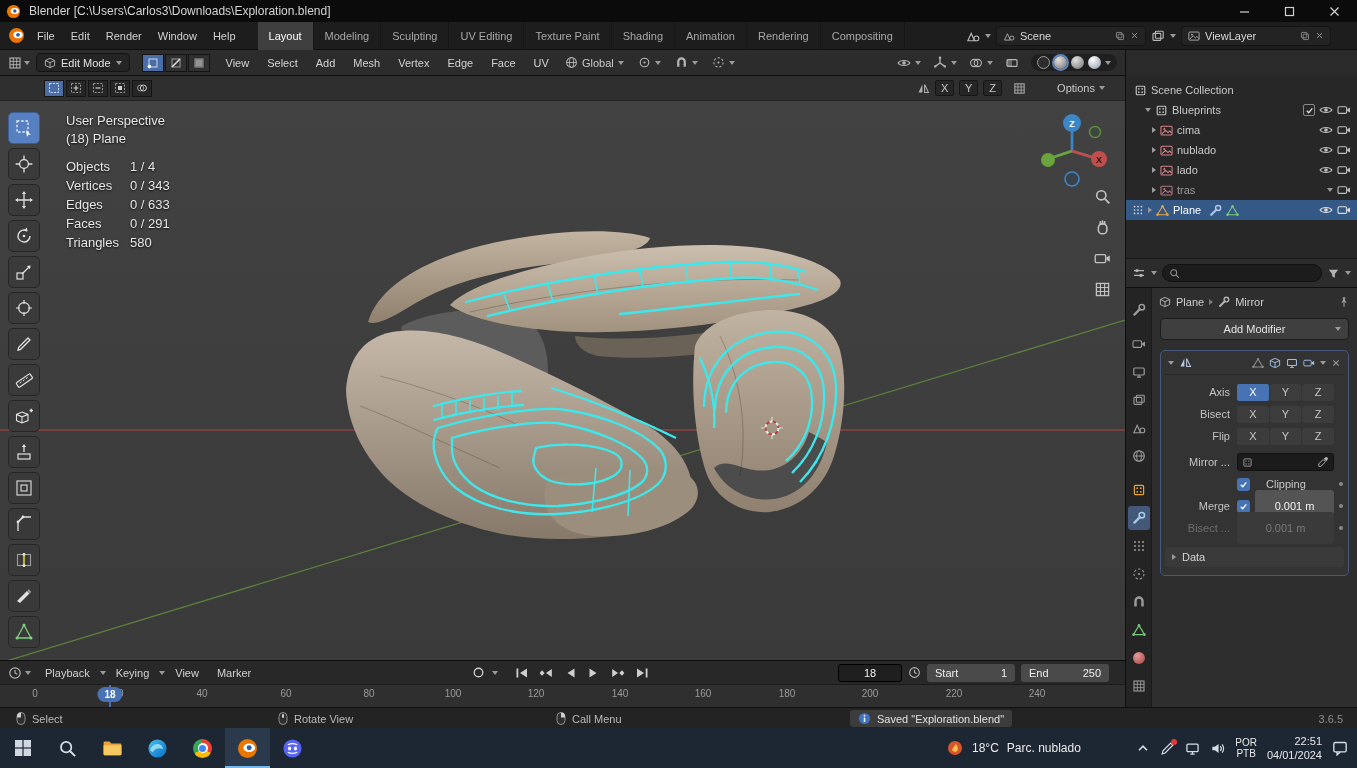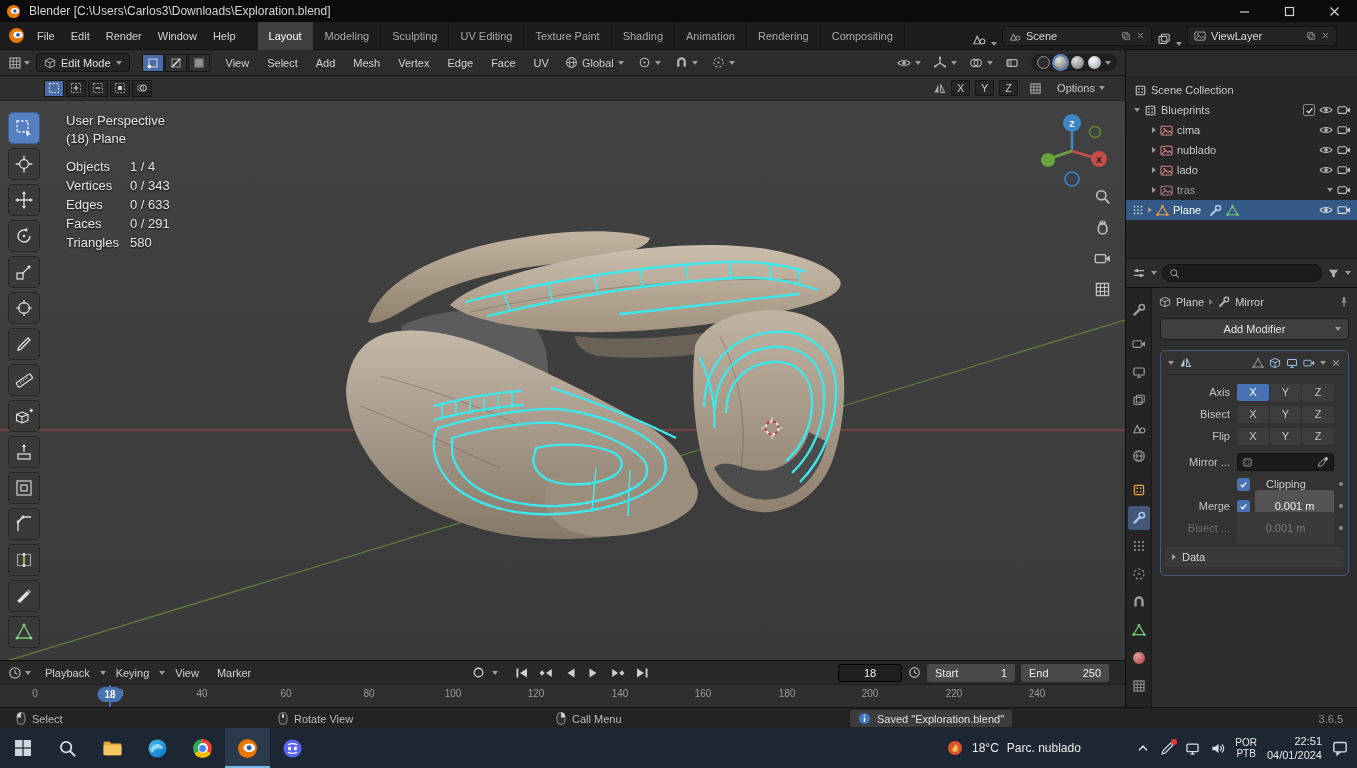--- a/index.html
+++ b/index.html
@@ -14,21 +14,21 @@
   #titlebar{left:0;top:0;width:1357px;height:22px;background:#0b0b0b;display:flex;align-items:center}
   #titlebar .title{margin-left:8px;color:#d4d4d4;font-size:12px}
   #titlebar .winbtns{margin-left:auto;display:flex;height:100%}
   #titlebar .winbtn{width:45px;height:100%;display:flex;align-items:center;justify-content:center}
   
   #menubar{left:0;top:22px;width:1357px;height:28px;background:#1d1d1d;border-bottom:1px solid #101010;display:flex;align-items:center}
   .menu-item{padding:0 8px;color:#d2d2d2;line-height:28px}
   .ws-tabs{display:flex;margin-left:14px;height:28px;align-items:stretch}
   .ws-tab{padding:0 11px;display:flex;align-items:center;color:#a8a8a8;border-right:1px solid #161616}
   .ws-tab.active{background:#3f3f3f;color:#fff}
-  .mb-right{margin-left:auto;display:flex;align-items:flex-end;gap:5px;padding-right:20px}
+  .mb-right{margin-left:auto;display:flex;align-items:center;gap:5px;padding-right:26px}
   .pill{background:#232323;border:1px solid #141414;border-radius:4px;height:20px;display:flex;align-items:center;padding:0 6px;gap:5px;color:#d8d8d8}
   
   #hdr{left:0;top:50px;width:1357px;height:26px;background:#2c2c2c;border-bottom:1px solid #101010;display:flex;align-items:stretch}
   .hdr-vp{width:1125px;display:flex;align-items:center;padding:0 8px;gap:2px}
   .hdr-out{flex:1;display:flex;align-items:center;border-left:1px solid #101010;padding:0 8px}
   .mode-pill{background:#242424;border:1px solid #141414;border-radius:4px;height:19px;display:flex;align-items:center;padding:0 7px;gap:5px;color:#e2e2e2;margin:0 4px}
   .selmode{display:flex;gap:1px;margin:0 6px}
   .selmode .sm{width:22px;height:18px;background:#303030;border:1px solid #141414;display:flex;align-items:center;justify-content:center}
   .selmode .sm.on{background:#4a6da8}
   .hgrp{display:flex;align-items:center;gap:4px;margin:0 6px}
@@ -642,21 +642,21 @@
         </div>
       <div class="chip">
           <span>Y</span>
         </div>
       <div class="chip">
           <span>Z</span>
         </div>
       <svg class="ic" width="13" height="13" color="#b0b0b0" style="margin-left:6px">
           <use href="#i-grid9"></use>
         </svg>
-      <div class="hgrp" style="margin-left:10px">
+      <div class="hgrp" style="margin-left:26px">
         <span>Options</span>
         <span class="tdown"></span>
       </div>
     </div>
   </div>
 
   <div id="leftbar">
     <div class="tool on">
         <svg width="20" height="20" viewBox="0 0 20 20">
           <rect x="3" y="3" width="11" height="11" fill="none" stroke="#eef2f8" stroke-width="1.3" stroke-dasharray="2.4 1.8"></rect>
@@ -808,21 +808,21 @@
 
 <div id="rightpanel" class="abs">
 
   <div id="outliner">
     <div class="orow" style="padding-left:8px">
       <svg class="ic" width="13" height="13" color="#c4c4c4">
           <use href="#i-box"></use>
         </svg>
       <span>Scene Collection</span>
     </div>
-    <div class="orow" style="padding-left:8px">
+    <div class="orow" style="padding-left:19px">
       <span class="tdown"></span>
       <svg class="ic" width="13" height="13" color="#c4c4c4">
           <use href="#i-box"></use>
         </svg>
       <span>Blueprints</span>
       <span class="spacer"></span>
       <span style="width:12px;height:12px;border:1px solid #8a8a8a;border-radius:2px;display:flex;align-items:center;justify-content:center">
           <svg class="ic" width="9" height="9" color="#dcdcdc">
             <use href="#i-check"></use>
           </svg>

